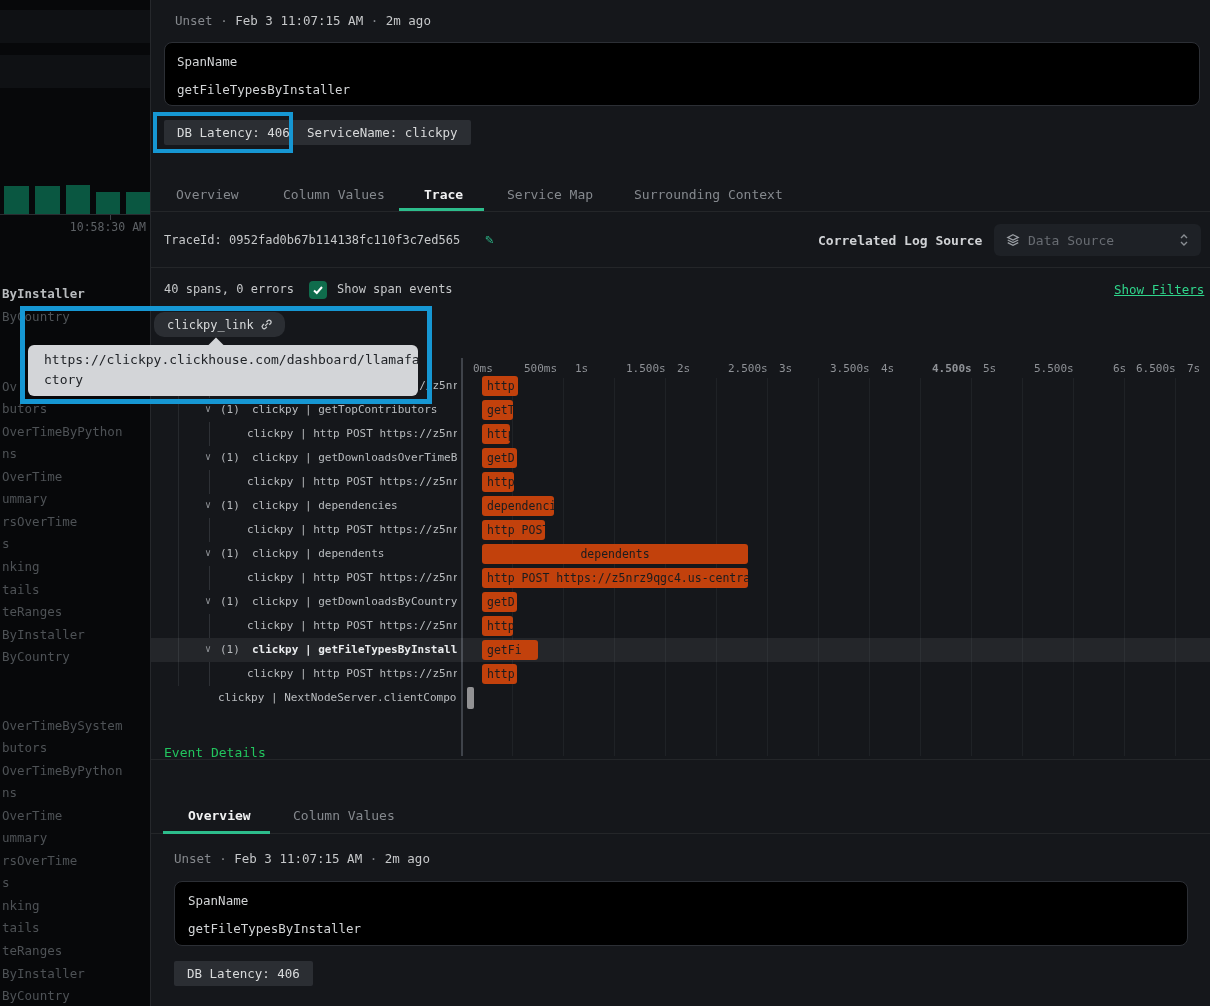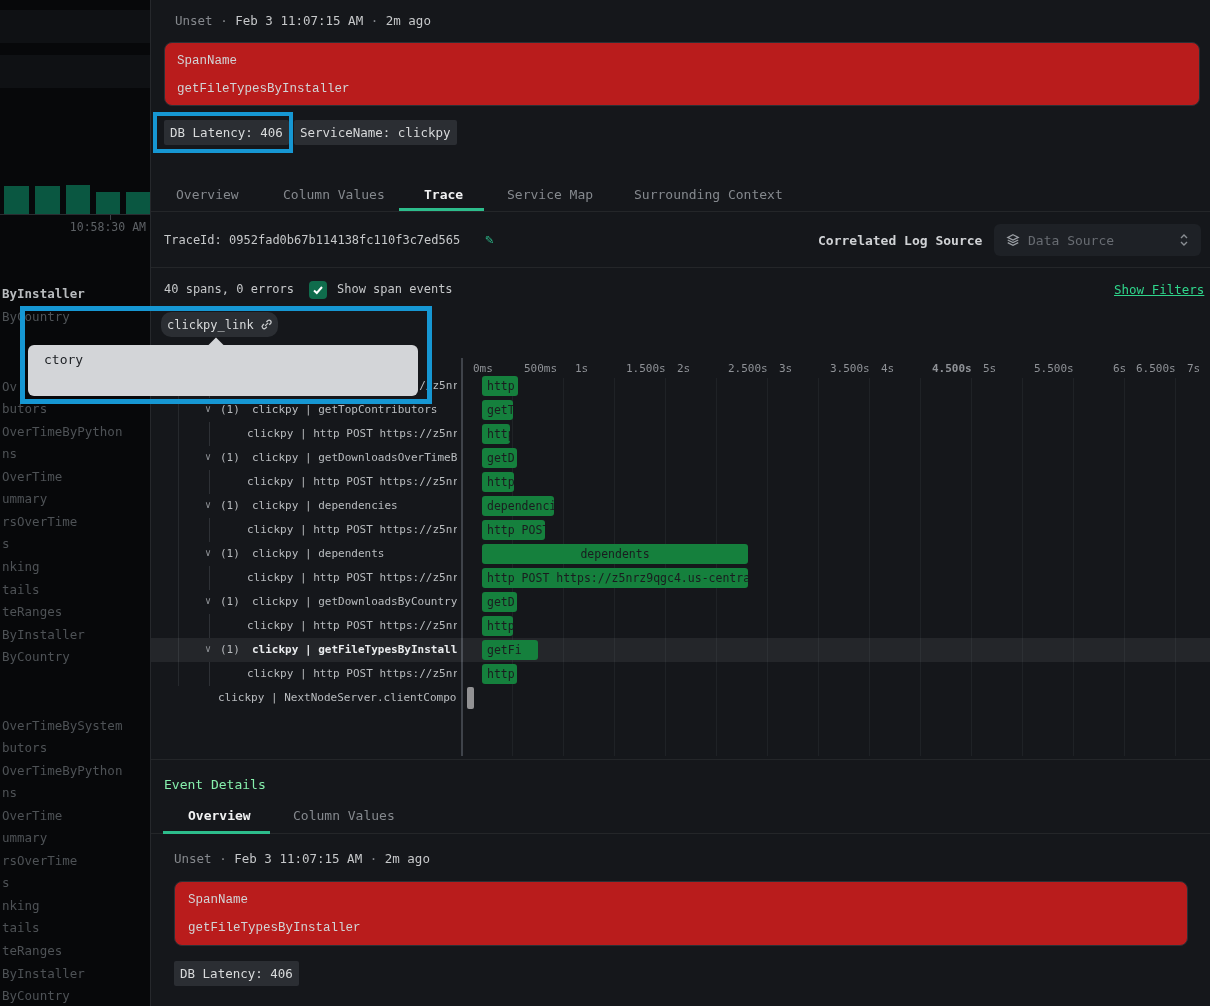--- a/index.html
+++ b/index.html
@@ -16,24 +16,24 @@
   .hist-bar{background:#0a5741;}
   .u-axis{left:0;top:214px;width:150px;height:1px;background:#2a2d31;}
   .u-tick{left:110px;top:215px;width:1px;height:5px;background:#3f4246;}
   .time-label{top:220px;right:4px;font-size:11.5px;color:#5d6165;}
   .side-item{left:2px;font-size:12.5px;color:#4e5256;white-space:nowrap;}
   .side-item.bold{font-weight:bold;color:#b9bcbf;}
   
   .panel{left:150px;top:0;width:1060px;height:1006px;background:#15171b;border-left:1px solid #26282c;box-sizing:border-box;z-index:1;}
   .meta{font-size:12.5px;color:#c6c8ca;white-space:nowrap;}
   .meta .dim{color:#85888d;}
-  .span-card{border:1px solid #2c2f35;border-radius:8px;background:#b91c1c;box-sizing:border-box;font-family:Liberation Mono, monospace;}
+  .span-card{border:1px solid #2c2f35;border-radius:8px;background:#000000;box-sizing:border-box;}
   .card-text{font-size:12.5px;color:#d2d4d6;white-space:nowrap;}
   .badge{display:inline-flex;align-items:center;gap:6px;background:#2b2e33;color:#d8dadb;
-         font-size:12.5px;padding:4px 6px;border-radius:2px;white-space:nowrap;height:17px;}
+         font-size:12.5px;padding:4px 13px;border-radius:2px;white-space:nowrap;height:17px;}
   .blue-box{border:4px solid #1697d3;box-sizing:border-box;z-index:30;pointer-events:none;}
   .blue-box.thick{border-width:5px;}
   .tab{font-size:13px;color:#85898e;white-space:nowrap;}
   .tab.active{color:#f1f2f3;font-weight:bold;}
   .underline{background:#2dbd8c;height:3px;}
   .hr{background:#242629;height:1px;left:0;width:1060px;}
   .select{background:#1e2126;border-radius:6px;display:flex;align-items:center;box-sizing:border-box;padding:0 12px;gap:8px;}
   .select .ph{color:#686c72;font-size:13px;flex:1;}
   .link{color:#2fd58b;text-decoration:underline;font-size:12.5px;white-space:nowrap;}
   .checkbox{width:18px;height:18px;background:#0f6c4c;border-radius:4px;display:flex;align-items:center;justify-content:center;}
@@ -42,21 +42,21 @@
   .vdivider{width:2px;background:#3f434a;top:358px;height:398px;left:310px;}
   .axis-label{top:362px;font-size:11px;color:#8f9297;white-space:nowrap;}
   .trace-row{left:0;width:1060px;height:24px;}
   .trace-row.hl{background:rgba(255,255,255,0.065);}
   .row-name{position:absolute;top:5px;font-size:11px;color:#b9bcbf;white-space:nowrap;overflow:hidden;}
   .trace-row.hl .row-name{color:#e9ebed;font-weight:bold;}
   .chevron{position:absolute;left:54px;top:5px;font-size:10px;color:#8d9095;}
   .count{position:absolute;left:69px;top:5px;font-size:11px;color:#b9bcbf;}
   .guide{position:absolute;left:58px;top:0;width:1px;height:24px;background:#2e3136;}
   .long-guide{left:27px;top:374px;width:1px;height:312px;background:#26292d;}
-  .bar{position:absolute;top:2px;height:20px;background:#15803d;border-radius:3px;color:#1a1c1f;
+  .bar{position:absolute;top:2px;height:20px;background:#c2410c;border-radius:3px;color:#1a1c1f;
        font-size:11.5px;line-height:20px;padding:0 5px;overflow:hidden;white-space:nowrap;box-sizing:border-box;}
   .bar.thin{background:#929294;top:1px;height:22px;border-radius:2px;padding:0;}
   
   .tooltip{left:28px;top:345px;width:390px;height:51px;background:#d3d5d8;border-radius:6px;z-index:31;
            color:#212428;font-size:13px;line-height:20px;padding:5px 16px;box-sizing:border-box;}
   .tooltip .caret{position:absolute;left:182px;top:-5px;width:12px;height:12px;background:#d3d5d8;transform:rotate(45deg);}
   .icon-teal{color:#2dbd8c;}
   svg{display:block;}
 </style>
 </head>
@@ -164,21 +164,21 @@
 
   <div class="abs" style="left:13px;top:282px;font-size:12px;color:#c6c8ca;white-space:nowrap;">40 spans, 0 errors</div>
   <div class="abs checkbox" style="left:158px;top:281px;">
     <svg width="12" height="12" viewBox="0 0 12 12" fill="none" stroke="#ffffff" stroke-width="2">
         <path d="M2 6.5 L4.8 9 L10 3"></path>
       </svg>
   </div>
   <div class="abs" style="left:186px;top:282px;font-size:12px;color:#c6c8ca;white-space:nowrap;">Show span events</div>
   <a class="abs link" style="left:963px;top:282px;">Show Filters</a>
 
-  <div class="abs badge" style="left:10px;top:312px;font-size:12px;border-radius:10px;">
+  <div class="abs badge" style="left:3px;top:312px;font-size:12px;border-radius:10px;">
     <span>clickpy_link</span>
     <span>
       <svg width="12" height="12" viewBox="0 0 14 14" fill="none" stroke="#c7c9cb" stroke-width="1.5">
         <path d="M6 8 L9.5 4.5"></path>
           <path d="M7.5 3.5 L9 2 a2.3 2.3 0 0 1 3.3 3.3 L10.8 6.8"></path>
           <path d="M6.5 7 L5 8.5 a2.3 2.3 0 0 0 3.3 3.3 L9.8 10.3" transform="translate(-1.8,-1.2)"></path>
       </svg>
     </span>
   </div>
 
@@ -288,21 +288,21 @@
         <div class="row-name" style="left: 96px; width: 210px;">clickpy | http POST https://z5nrz</div>
         <div class="bar" style="left: 331px; width: 35px;">http</div>
       </div>
       <div class="abs trace-row" style="top: 686px;">
         <div class="row-name" style="left: 67px; width: 239px;">clickpy | NextNodeServer.clientCompone</div>
         <div class="bar thin" style="left: 316px; width: 7px;"></div>
       </div>
     </div>
 
   <div class="abs hr" style="top:759px;"></div>
-  <div class="abs" style="left:13px;top:777px;font-size:13px;color:#86efac;">Event Details</div>
+  <div class="abs" style="left:13px;top:745px;font-size:13px;color:#22c55e;">Event Details</div>
   <div id="ed-tabs">
       <div class="abs tab active" style="left: 37px; top: 808px;">Overview</div>
       <div class="abs tab" style="left: 142px; top: 808px;">Column Values</div>
     </div>
   <div class="abs hr" style="top:833px;"></div>
   <div class="abs underline" style="left:12px;top:831px;width:107px;"></div>
 
   <div class="abs meta" style="left:23px;top:851px;">
     <span class="dim">Unset</span>
     <span class="dim"> </span><span class="dim">·</span><span> </span>
@@ -315,14 +315,15 @@
     <div class="abs card-text" style="left:13px;top:11px;">SpanName</div>
     <div class="abs card-text" style="left:13px;top:39px;">getFileTypesByInstaller</div>
   </div>
 
   <div class="abs badge" style="left:23px;top:961px;">DB Latency: 406</div>
 </div>
 
 <div class="abs blue-box thick" style="left:20px;top:306px;width:412px;height:98px;"></div>
 <div class="abs tooltip">
   <div class="caret"></div>
+  <div>https://clickpy.clickhouse.com/dashboard/llamafa</div>
   <div>ctory</div>
 </div>
 
 </body></html>

